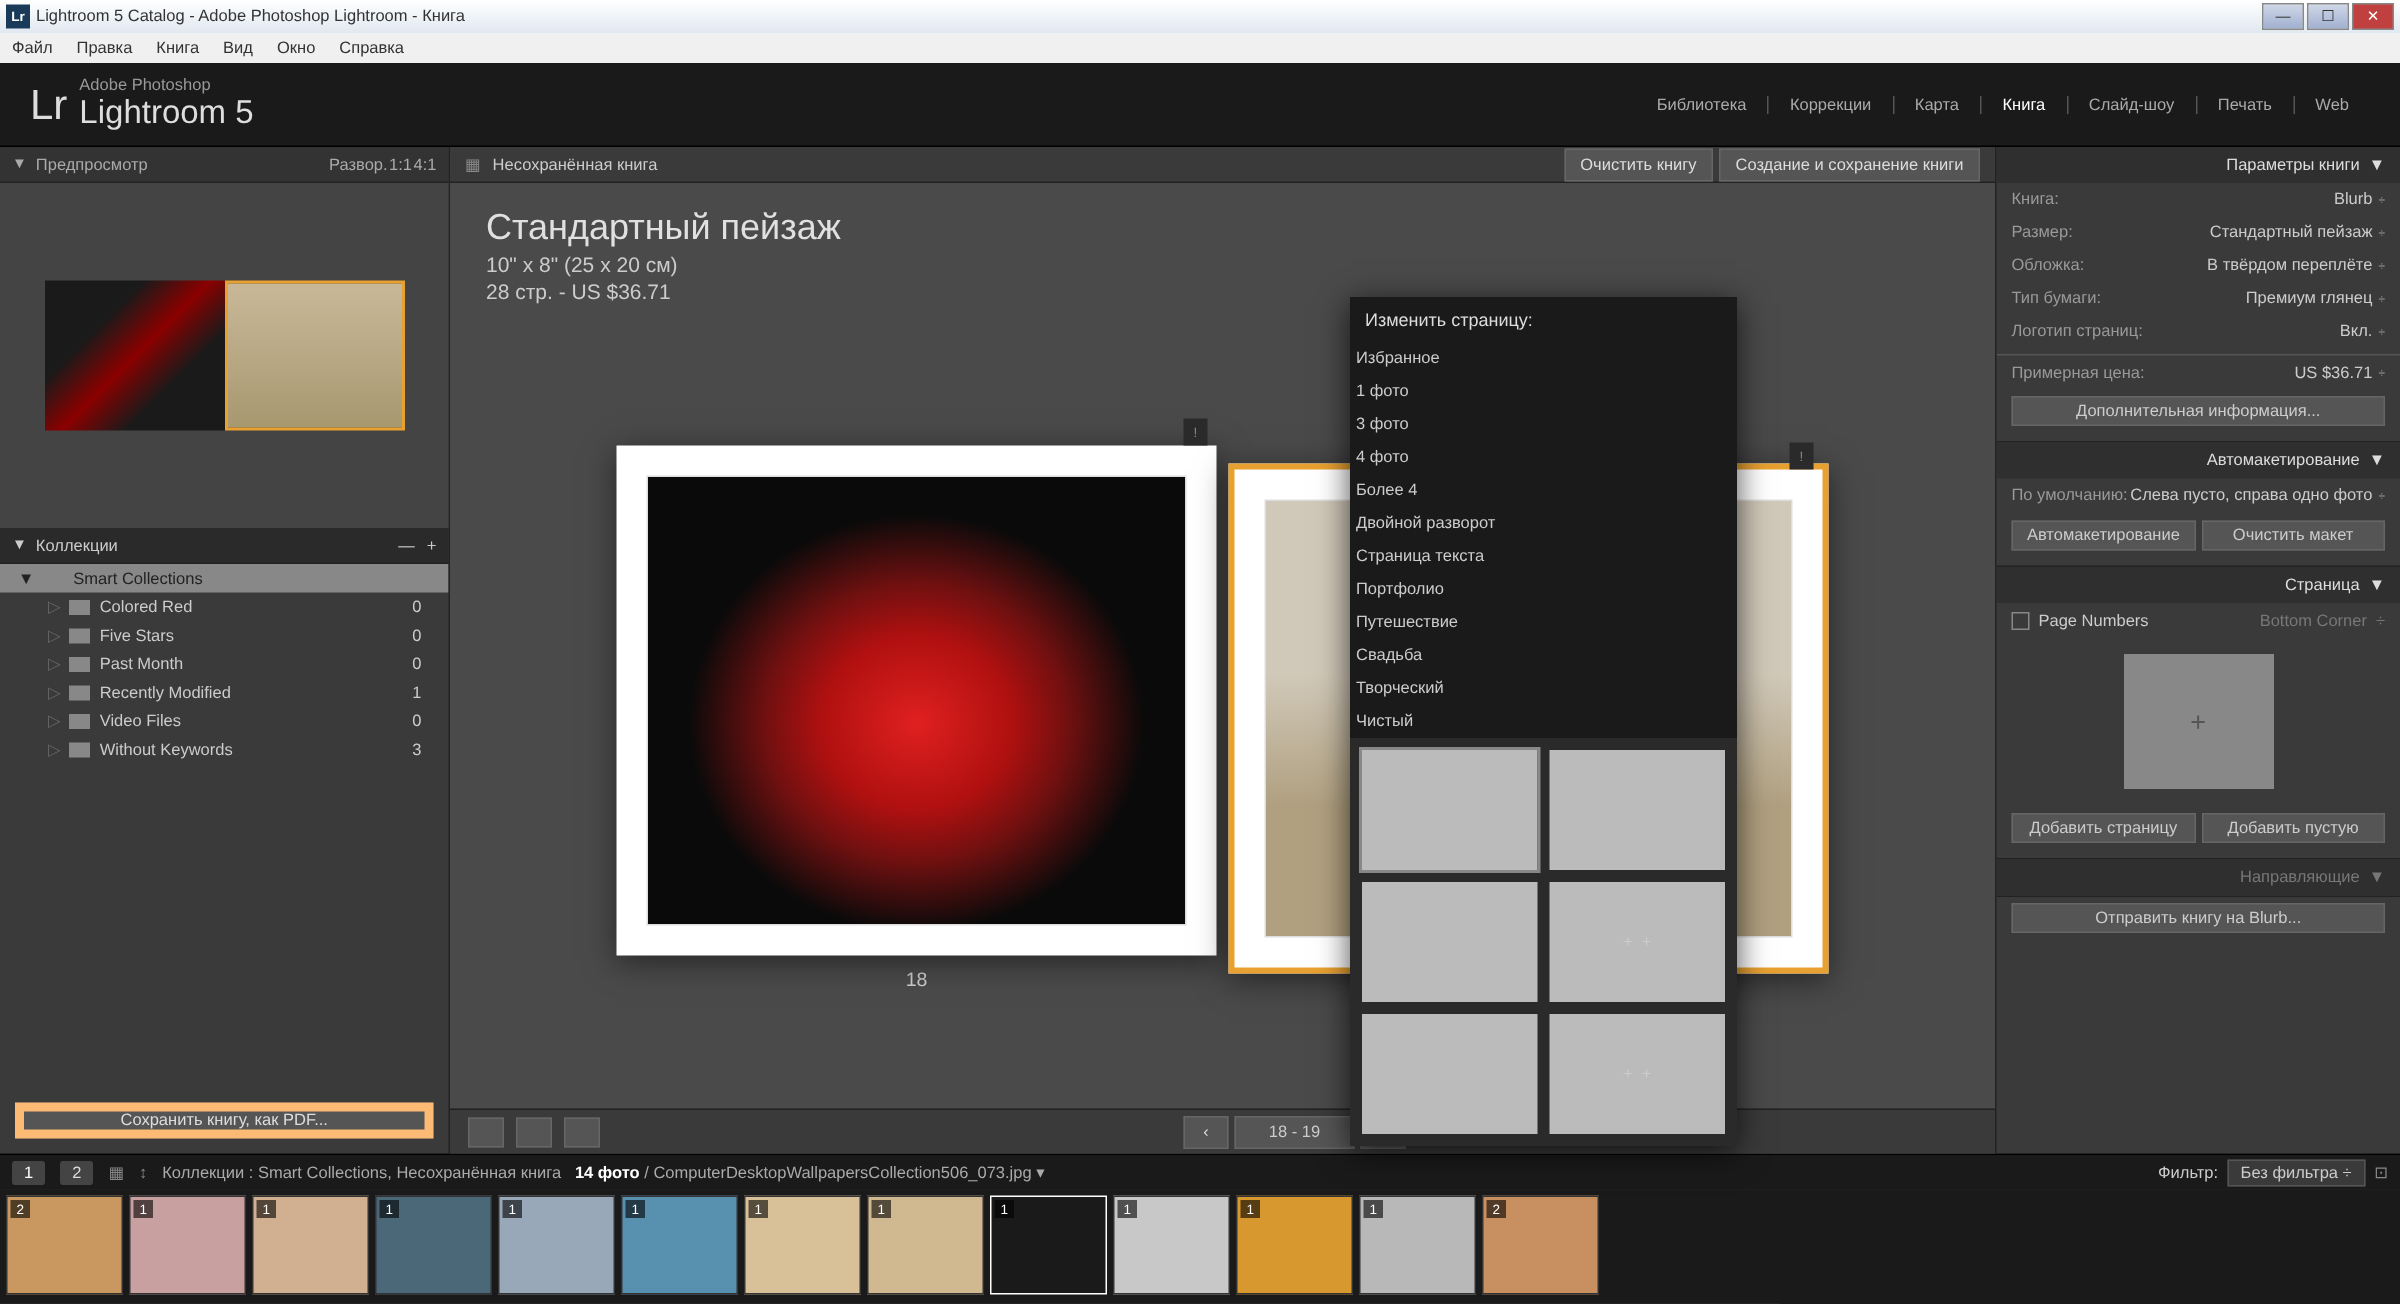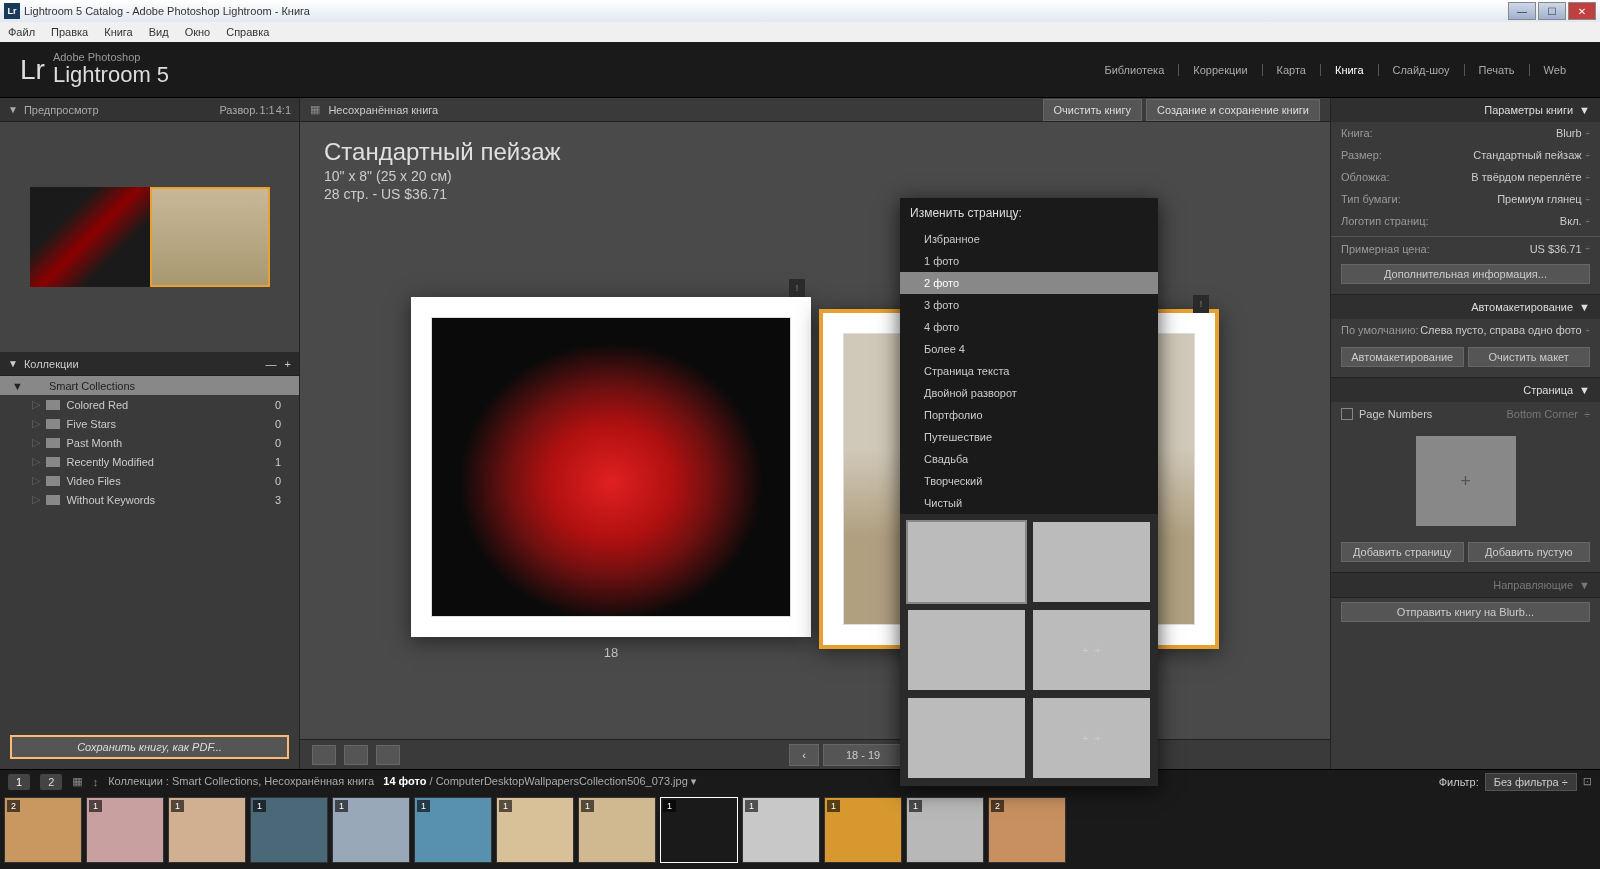--- a/index.html
+++ b/index.html
@@ -29,21 +29,21 @@
 .preview-page{width:120px;height:100px;background:#999;}
 .preview-page.left{background:linear-gradient(135deg,#1a1a1a 30%,#8b0000 50%,#1a1a1a 70%);}
 .preview-page.right{background:linear-gradient(#c8b898,#a89870);border:2px solid #e8a030;}
 .collections{flex:1;overflow:auto;}
 .coll-header{height:24px;background:#2a2a2a;display:flex;align-items:center;padding:0 8px;color:#ccc;border-bottom:1px solid #222;}
 .coll-header .plus{margin-left:auto;}
 .coll-row{height:19px;display:flex;align-items:center;padding:0 8px 0 32px;color:#ccc;font-size:11px;}
 .coll-row.parent{background:#888;color:#222;padding-left:12px;}
 .coll-row .icon{width:14px;height:10px;background:#888;margin-right:6px;}
 .coll-row .count{margin-left:auto;padding-right:10px;}
-.save-btn{margin:10px;height:24px;background:#555;display:flex;align-items:center;justify-content:center;color:#ddd;border:2px solid #fdba74;margin-top:auto;font-style:italic;}
+.save-btn{margin:10px;height:24px;background:#555;display:flex;align-items:center;justify-content:center;color:#ddd;border:6px solid #fdba74;margin-top:auto;}
 .center{flex:1;background:#4a4a4a;display:flex;flex-direction:column;position:relative;}
 .center-header{height:24px;background:#3a3a3a;display:flex;align-items:center;padding:0 10px;border-bottom:1px solid #222;}
 .center-header .btns{margin-left:auto;display:flex;gap:4px;}
 .hdr-btn{padding:4px 10px;background:#555;color:#ddd;border:1px solid #666;font-size:11px;}
 .book-title{padding:16px 24px;color:#ddd;}
 .book-title h1{font-size:24px;font-weight:300;color:#e0e0e0;}
 .book-title .sub{font-size:14px;color:#ccc;margin-top:2px;}
 .spread-area{flex:1;display:flex;align-items:center;justify-content:center;gap:8px;padding:0 20px;}
 .page{width:400px;height:340px;background:#fff;box-shadow:0 4px 20px rgba(0,0,0,0.5);position:relative;display:flex;align-items:center;justify-content:center;}
 .page.right{border:4px solid #e8a030;}
@@ -67,21 +67,21 @@
 .prop-row .caret{margin-left:4px;font-size:8px;}
 .price-row{border-top:1px solid #555;margin-top:4px;padding-top:6px;}
 .more-btn{margin:6px 10px 10px;height:20px;background:#555;display:flex;align-items:center;justify-content:center;border:1px solid #666;font-size:11px;}
 .two-btn{display:flex;gap:4px;padding:6px 10px 10px;}
 .two-btn>div{flex:1;height:20px;background:#555;display:flex;align-items:center;justify-content:center;border:1px solid #666;}
 .page-box{margin:10px auto;width:100px;height:90px;background:#888;display:flex;align-items:center;justify-content:center;color:#555;font-size:18px;}
 .checkbox-row{display:flex;align-items:center;padding:6px 10px;gap:6px;}
 .checkbox{width:12px;height:12px;border:1px solid #888;}
 .popup{position:absolute;top:100px;left:600px;width:258px;background:#1a1a1a;z-index:100;box-shadow:0 4px 20px rgba(0,0,0,0.7);}
 .popup-header{padding:8px 10px;color:#ddd;font-size:12px;}
-.popup-item{padding:5px 24px;color:#ccc;font-size:11px;cursor:pointer;}
+.popup-item{padding:5px 4px;color:#ccc;font-size:11px;cursor:pointer;}
 .popup-item.sel{background:#888;color:#fff;}
 .layout-grid{display:grid;grid-template-columns:1fr 1fr;gap:8px;padding:8px;background:#2a2a2a;}
 .layout-thumb{height:80px;background:#bbb;display:flex;align-items:center;justify-content:center;cursor:pointer;}
 .layout-thumb.sel{outline:2px solid #888;}
 .filmstrip-bar{height:24px;background:#1a1a1a;display:flex;align-items:center;padding:0 8px;gap:10px;border-top:1px solid #000;}
 .filmstrip-bar .pill{padding:2px 8px;background:#444;border-radius:2px;color:#ddd;}
 .filmstrip-bar .pill.active{color:#fff;}
 .filmstrip-bar .path{color:#aaa;}
 .filmstrip-bar .bold{color:#fff;font-weight:bold;}
 .filmstrip-bar .right{margin-left:auto;display:flex;align-items:center;gap:6px;}
@@ -247,26 +247,25 @@
         <div class="page-disp">18 - 19</div>
         <div class="nav-btn">›</div>
       </div>
     </div>
 
     <div class="popup">
       <div class="popup-header">Изменить страницу:</div>
       <div id="popup-items">
           <div class="popup-item">Избранное</div>
           <div class="popup-item">1 фото</div>
-          <div class="popup-item sel">2 фото</div>
           <div class="popup-item">3 фото</div>
           <div class="popup-item">4 фото</div>
           <div class="popup-item">Более 4</div>
+          <div class="popup-item">Двойной разворот</div>
           <div class="popup-item">Страница текста</div>
-          <div class="popup-item">Двойной разворот</div>
           <div class="popup-item">Портфолио</div>
           <div class="popup-item">Путешествие</div>
           <div class="popup-item">Свадьба</div>
           <div class="popup-item">Творческий</div>
           <div class="popup-item">Чистый</div>
         </div>
       <div class="layout-grid">
         <div class="layout-thumb sel"></div>
         <div class="layout-thumb"></div>
         <div class="layout-thumb"></div>

